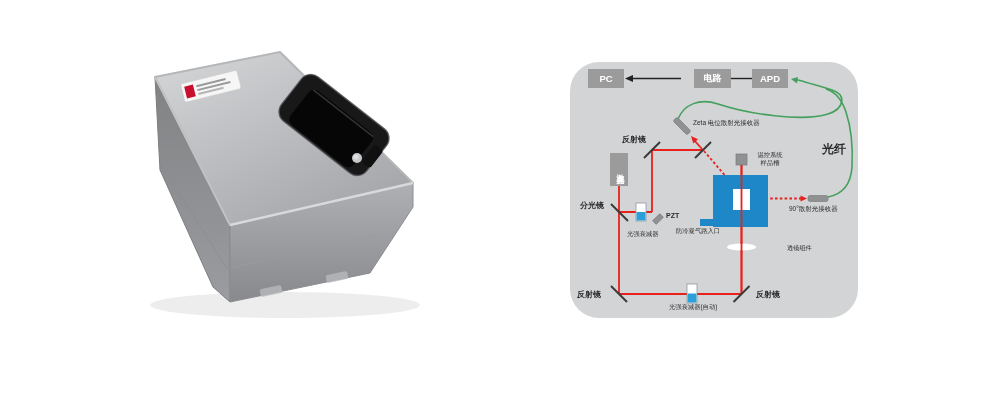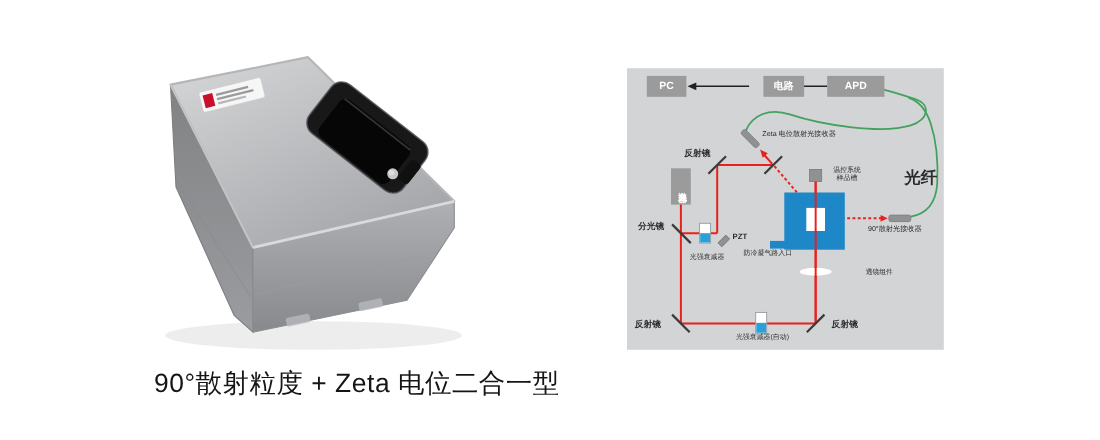--- a/index.html
+++ b/index.html
@@ -8,29 +8,29 @@
   .stage { position:relative; width:1000px; height:400px; background:#fff; }
 
   
   .photo { position:absolute; left:130px; top:25px; width:310px; height:300px; }
 
   .caption { position:absolute; left:140px; top:332px; width:420px;
              font-size:24px; color:#151515; letter-spacing:0.5px; }
 
   
   .diagram { position:absolute; left:570px; top:62px; width:288px; height:256px;
-             background:#d3d4d5; }
+             background:#d3d4d5;border-radius:29px; }
   .diagram svg.layer { position:absolute; left:0; top:0; }
 
   .node { position:absolute; height:19px; background:#9b9b9b; color:#ffffff;
           display:flex; align-items:center; justify-content:center;
           font-weight:bold; font-size:9.5px; }
   .node.pc   { left:18px;  top:7px; width:36px; }
   .node.circ { left:124px; top:7px; width:37px; font-size:9px; }
-  .node.apd  { left:182px; top:7px; width:52px; }
+  .node.apd  { left:182px; top:7px; width:36px; }
 
   .lbl { position:absolute; color:#2b2b2b; white-space:nowrap; line-height:1.15;text-align:center; }
   .lbl.big { font-size:8px; font-weight:bold; }
   .lbl.sm  { font-size:6.5px; }
 
   .laser-box { position:absolute; left:40px; top:91px; width:18px; height:33px;
                background:#9b9b9b; color:#fff; font-size:8px; font-weight:bold;
                display:flex; align-items:center; justify-content:center;
                writing-mode:vertical-rl; text-orientation:upright; letter-spacing:1px; }
 
@@ -86,21 +86,20 @@
 
     <g transform="translate(80,62) rotate(-14)">
       <rect x="-28" y="-10" width="58" height="19" rx="2" fill="#f6f6f6" stroke="#c9c9c9" stroke-width="0.6"></rect>
       <rect x="-25" y="-6.5" width="9" height="12" fill="#c8102e"></rect>
       <rect x="-13" y="-5" width="30" height="2" fill="#8a8a8a" opacity="0.85"></rect>
       <rect x="-13" y="-1" width="34" height="2" fill="#8a8a8a" opacity="0.85"></rect>
       <rect x="-13" y="3" width="26" height="2" fill="#9a9a9a" opacity="0.7"></rect>
     </g>
   </svg>
 
-  <div class="caption">90°散射粒度 + Zeta 电位二合一型</div>
 
   <div class="diagram">
 
     <svg class="layer" width="288" height="256" viewBox="0 0 288 256">
 
       <g stroke="#222" stroke-width="1.4">
         <line x1="111" y1="16.5" x2="60" y2="16.5"></line>
         <line x1="182" y1="16.5" x2="152" y2="16.5"></line>
       </g>
       <polygon points="55,16.5 63,13 63,20" fill="#222"></polygon>
@@ -172,21 +171,21 @@
         <span>电路</span>
       </div>
     <div class="node apd">
         <span>APD</span>
       </div>
 
     <div class="laser-box">激光器</div>
 
     <div class="lbl sm" style="left:123px; top:57px;">Zeta 电位散射光接收器</div>
     <div class="lbl big" style="left:52px;  top:73px;">反射镜</div>
-    <div class="lbl big" style="left:252px; top:91px; font-size:15px;">光纤</div>
+    <div class="lbl big" style="left:252px; top:81px; font-size:12px;font-family:Liberation Serif, serif;">光纤</div>
     <div class="temp-lbl">
       <div>温控系统</div>
       <div>样品槽</div>
     </div>
     <div class="lbl big" style="left:10px;  top:139px;">分光镜</div>
     <div class="lbl big" style="left:96px;  top:150px; font-size:7px;">PZT</div>
     <div class="lbl sm" style="left:57px;  top:168px; font-size:6.3px;">光强衰减器</div>
     <div class="lbl sm" style="left:106px; top:165px; font-size:6.3px;">防冷凝气路入口</div>
     <div class="lbl sm" style="left:219px; top:143px;">90°散射光接收器</div>
     <div class="lbl sm" style="left:217px; top:182px; font-size:6.2px;">透镜组件</div>

